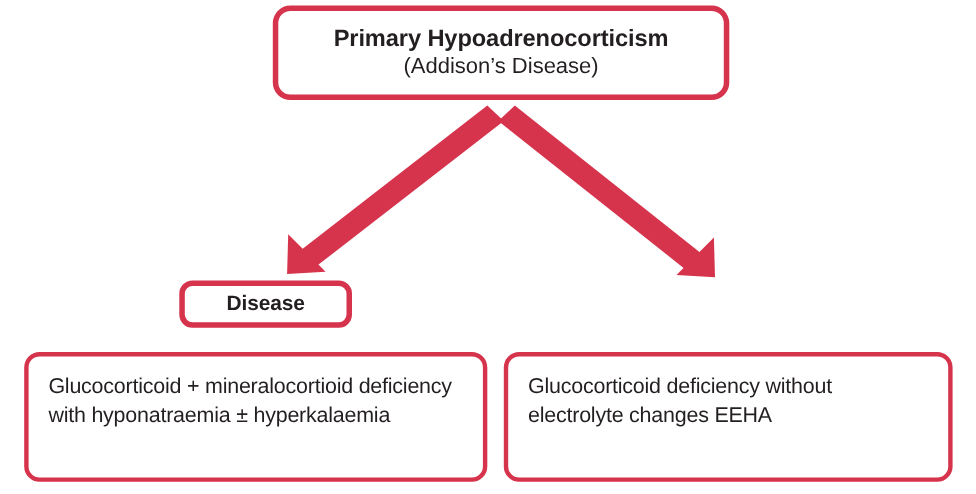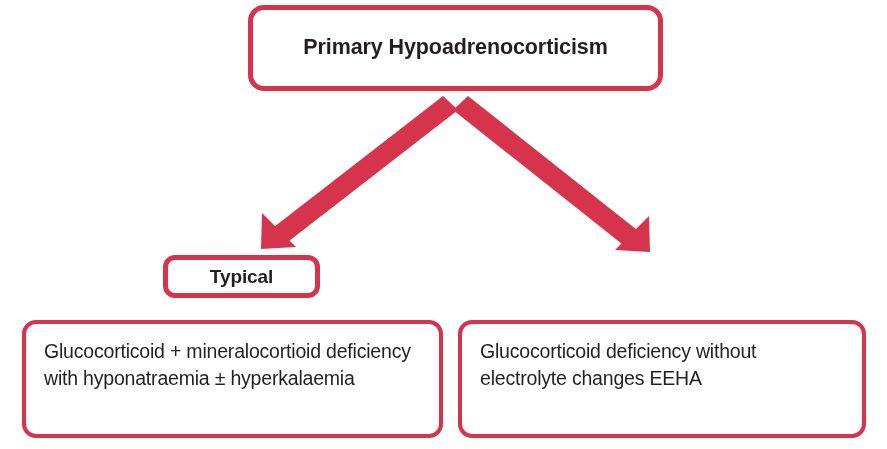--- a/index.html
+++ b/index.html
@@ -118,24 +118,25 @@
     </g>
 
     <g>
       <polygon fill="#d6334c" points="468,96 453,110 622,244 637,230"></polygon>
       <polygon fill="#d6334c" points="650,252 649,216 615,250"></polygon>
     </g>
   </svg>
 
   <div class="node" id="node-root">
     <div class="title">Primary Hypoadrenocorticism</div>
+    <div class="subtitle">(Addison’s Disease)</div>
   </div>
 
   <div class="node node-branch" id="node-typical">
-    <div class="label">Typical</div>
+    <div class="label">Disease</div>
   </div>
 
 
   <div class="node node-detail" id="node-detail-atypical">
     <div class="body">Glucocorticoid deficiency without electrolyte changes EEHA</div>
   </div>
 
   <div class="node node-detail" id="node-detail-typical">
     <div class="body">Glucocorticoid + mineralocortioid deficiency with hyponatraemia ± hyperkalaemia</div>
   </div>

